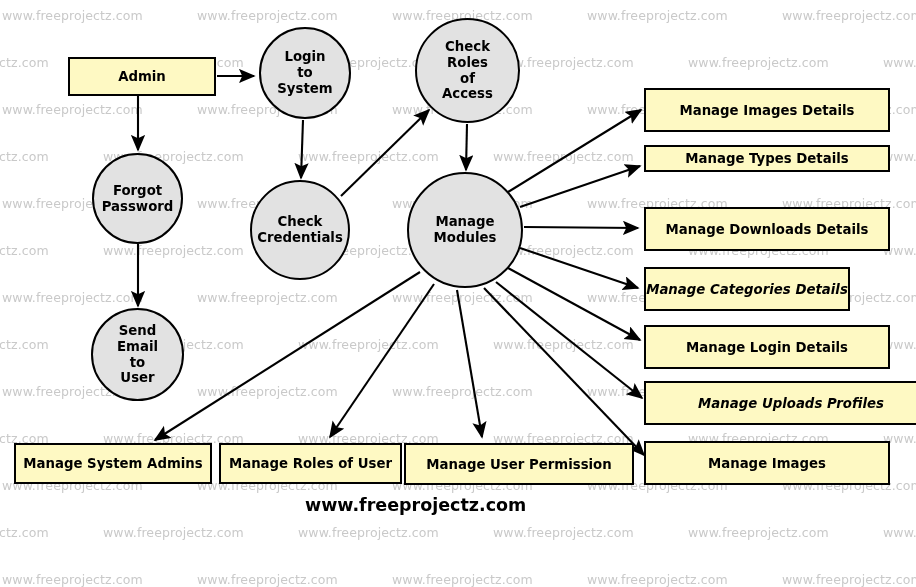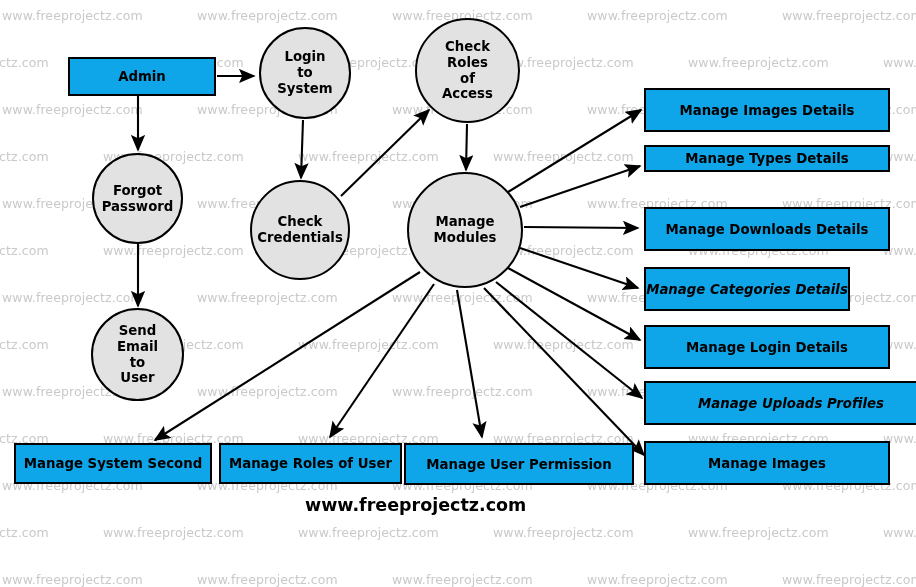--- a/index.html
+++ b/index.html
@@ -52,21 +52,21 @@
     font-weight: bold;
   }
   .proc {
     background: #e2e2e2;
     border: 2.4px solid #000000;
     border-radius: 50%;
     font-size: 13.3px;
     line-height: 1.18;
   }
   .rect {
-    background: #0ea5e9;
+    background: #fef9c3;
     border: 2.4px solid #000000;
     font-size: 13.3px;
   }
   .titlebox {
     background: #ffffff;
     border: 2.6px solid #000000;
     font-size: 14.6px;
   }
   .brand {
     position: absolute;
@@ -234,21 +234,21 @@
     <span>Manage Login Details</span>
   </div>
   <div class="node rect" style="left:644px; top:381px; width:294px; height:44px;font-style:italic;">
     <span>Manage Uploads Profiles</span>
   </div>
   <div class="node rect" style="left:644px; top:441px; width:246px; height:44px;">
     <span>Manage  Images</span>
   </div>
 
   <div class="node rect" style="left:14px; top:443px; width:198px; height:41px;">
-    <span>Manage System Second</span>
+    <span>Manage System Admins</span>
   </div>
   <div class="node rect" style="left:219px; top:443px; width:183px; height:41px;">
     <span>Manage Roles of User</span>
   </div>
   <div class="node rect" style="left:404px; top:443px; width:230px; height:42px;">
     <span>Manage User Permission</span>
   </div>
 
   <div class="brand" style="left:305px; top:495px;">www.freeprojectz.com</div>
 

